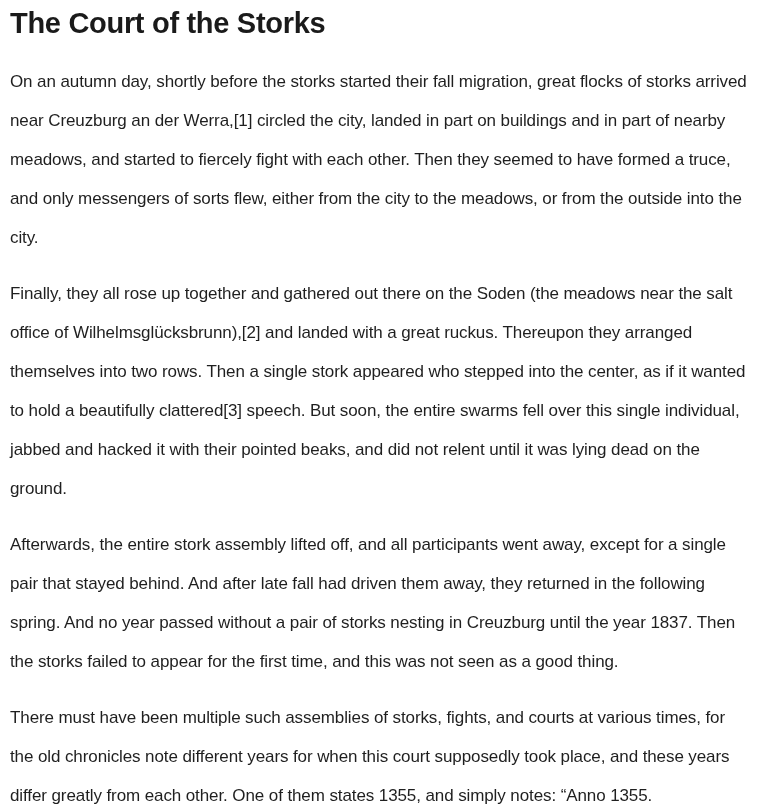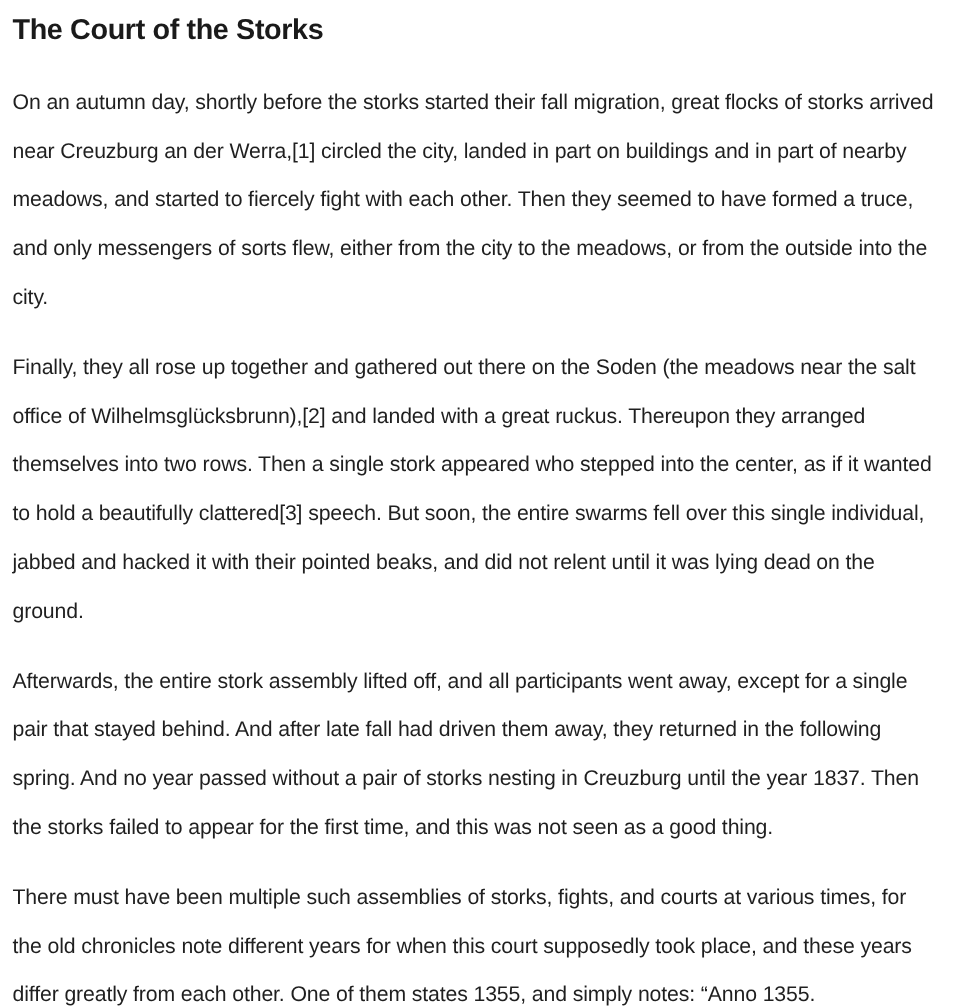--- a/index.html
+++ b/index.html
@@ -14,21 +14,21 @@
     font-family: "Liberation Sans", "DejaVu Sans", sans-serif;
     -webkit-font-smoothing: antialiased;
   }
   .article {
     box-sizing: border-box;
     width: 763px;
     padding: 8px 16px 0 10px;
   }
   .page-title {
     margin: 0 0 24px 0;
-    font-size: 23px;
+    font-size: 29px;
     line-height: 30px;
     font-weight: 700;
     color: #1a1a1a;
     letter-spacing: -0.3px;
   }
   .body-paragraph {
     margin: 0 0 17px 0;
     font-size: 17px;
     line-height: 39px;
     color: #1f1f1f;

